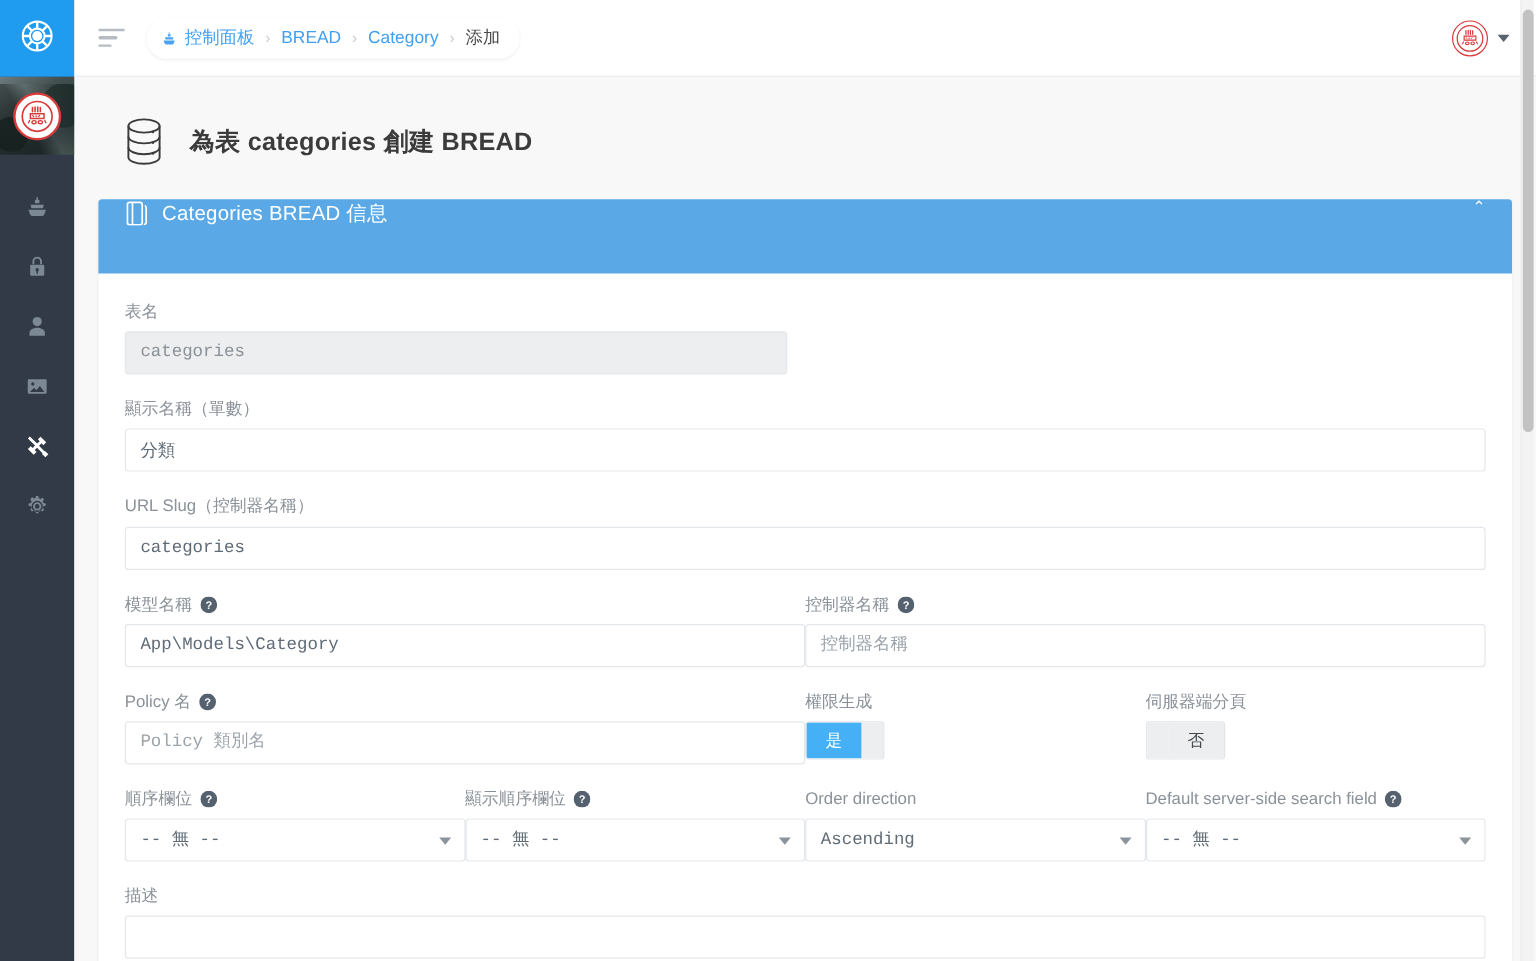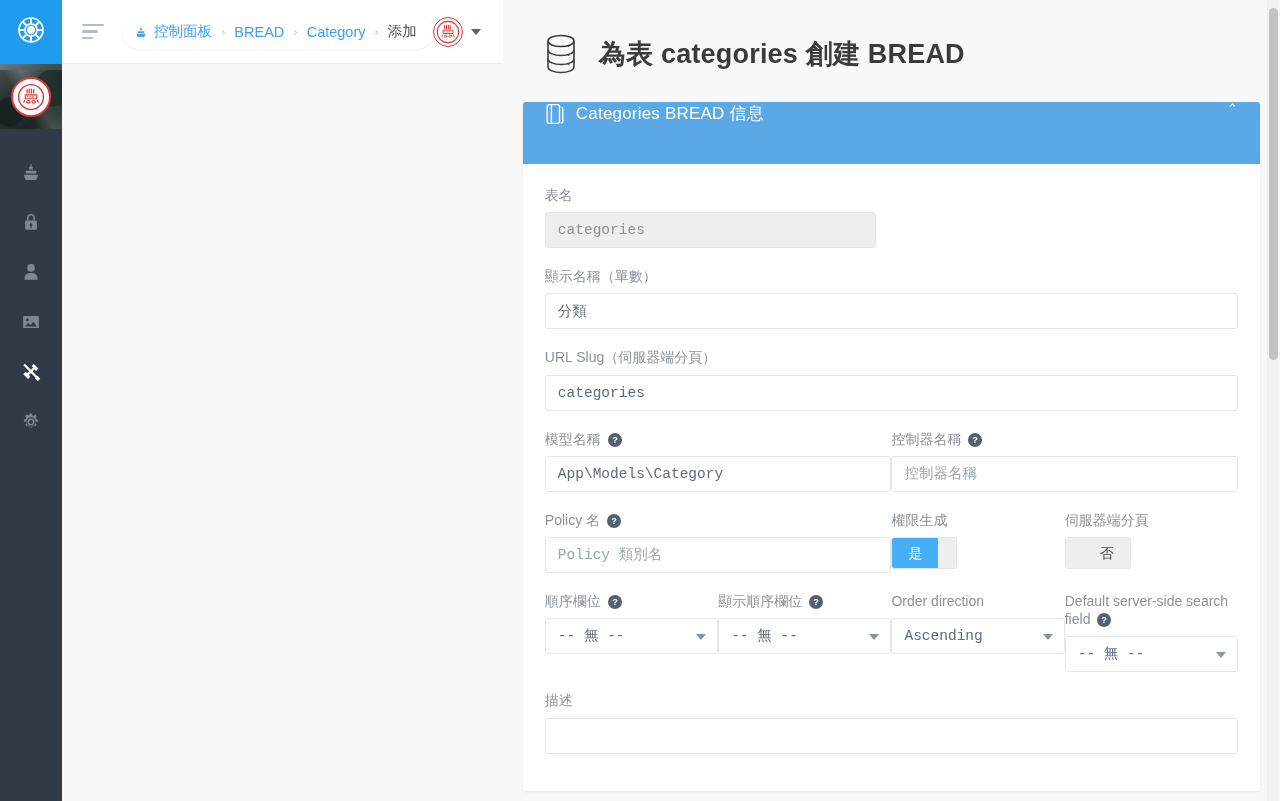--- a/index.html
+++ b/index.html
@@ -54,21 +54,21 @@
     display: flex; align-items: center; justify-content: center;
     cursor: pointer;
   }
   .nav-item svg { display: block; }
   .nav-item .ic { fill: #7c8894; }
   .nav-item.active .ic { fill: #ffffff; }
 
   
   .main {
     flex: 1 1 auto;
-    display: flex; flex-direction: row;
+    display: flex; flex-direction: column;
     background: #f8f8f8;
     position: relative;
     overflow: hidden;
   }
 
   
   .topbar {
     height: 64px; flex: 0 0 64px;
     background: #ffffff;
     border-bottom: 1px solid #ececec;
@@ -119,21 +119,21 @@
     overflow: hidden;
     position: relative;
     padding: 0 20px 0 20px;
   }
   .page-head {
     display: flex; align-items: center;
     padding: 32px 0 26px 18px;
   }
   .page-head-icon { margin-right: 18px; display: flex; }
   .page-title {
-    font-size: 27px; font-weight: bold; color: #3b3b3b;
+    font-size: 21px; font-weight: bold; color: #3b3b3b;
     letter-spacing: .2px;
   }
 
   
   .panel {
     background: #ffffff;
     border-radius: 3px;
     box-shadow: 0 1px 2px rgba(0,0,0,.08);
   }
   .panel-head {
@@ -414,21 +414,21 @@
               <div class="fg">
                 <label class="fl">顯示名稱（單數）</label>
                 <input class="fc" type="text" value="分類" style="">
               </div>
             </div>
           </div>
 
           <div class="row">
             <div class="col">
               <div class="fg">
-                <label class="fl">URL Slug（伺服器端分頁）</label>
+                <label class="fl">URL Slug（控制器名稱）</label>
                 <input class="fc" type="text" value="categories" style="">
               </div>
             </div>
           </div>
 
           <div class="row">
             <div class="col">
               <div class="fg">
                 <label class="fl">
                   <span>模型名稱</span>

